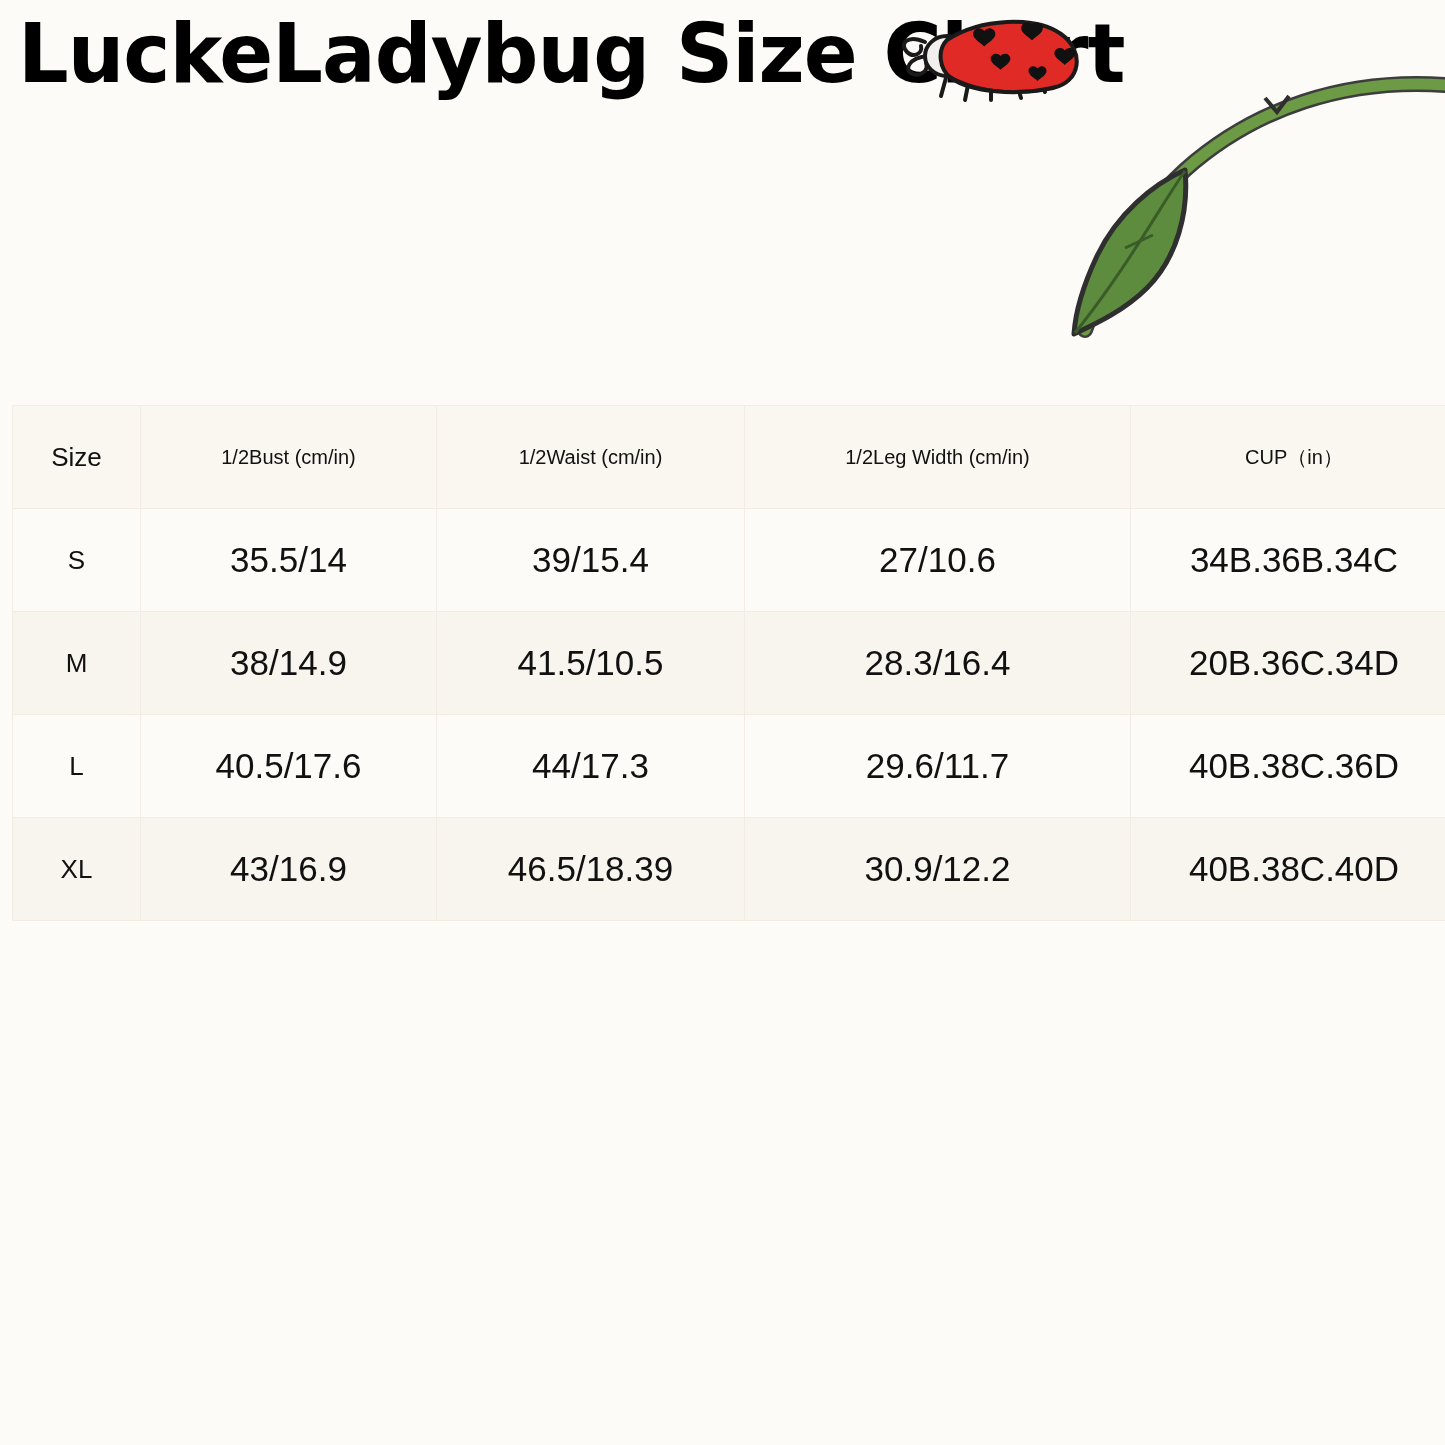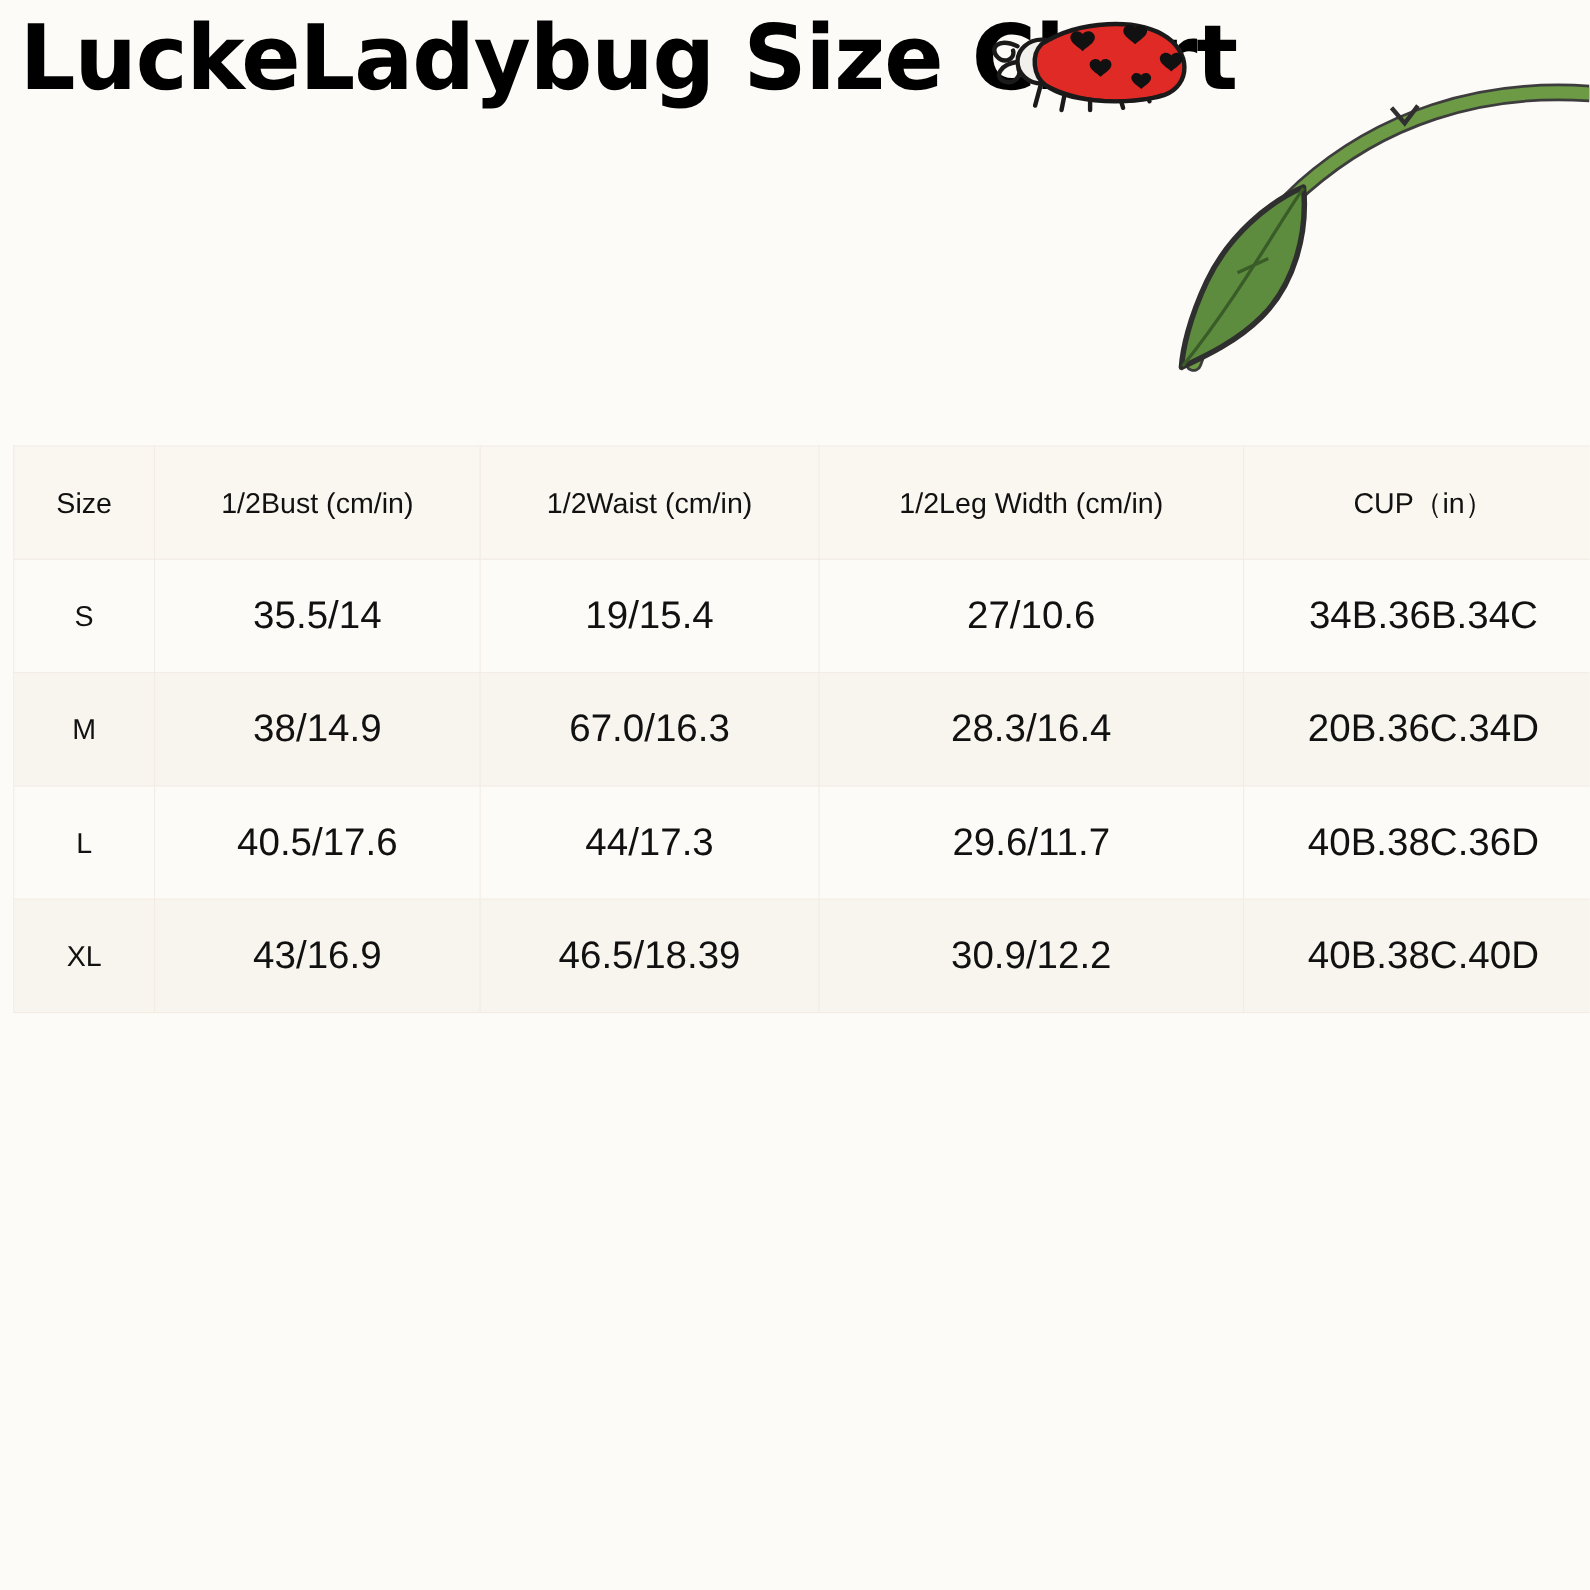--- a/index.html
+++ b/index.html
@@ -83,21 +83,21 @@
     font-size: 35px;
     font-weight: normal;
     color: #111111;
     border: 1px solid #f2ece4;
     padding: 0 4px;
     white-space: nowrap;
   }
 
   table.size-table thead th {
     background: #faf6f0;
-    font-size: 26px;
+    font-size: 20px;
   }
 
   table.size-table tbody tr:nth-child(odd) td {
     background: #fdfbf7;
   }
   table.size-table tbody tr:nth-child(even) td {
     background: #f8f4ee;
   }
 
   table.size-table tbody td:first-child,
@@ -176,28 +176,28 @@
           <th>1/2Bust (cm/in)</th>
           <th>1/2Waist (cm/in)</th>
           <th>1/2Leg Width (cm/in)</th>
           <th>CUP（in）</th>
         </tr>
       </thead>
       <tbody>
         <tr>
           <td>S</td>
           <td>35.5/14</td>
-          <td>19/15.4</td>
+          <td>39/15.4</td>
           <td>27/10.6</td>
           <td>34B.36B.34C</td>
         </tr>
         <tr>
           <td>M</td>
           <td>38/14.9</td>
-          <td>67.0/16.3</td>
+          <td>41.5/10.5</td>
           <td>28.3/16.4</td>
           <td>20B.36C.34D</td>
         </tr>
         <tr>
           <td>L</td>
           <td>40.5/17.6</td>
           <td>44/17.3</td>
           <td>29.6/11.7</td>
           <td>40B.38C.36D</td>
         </tr>

